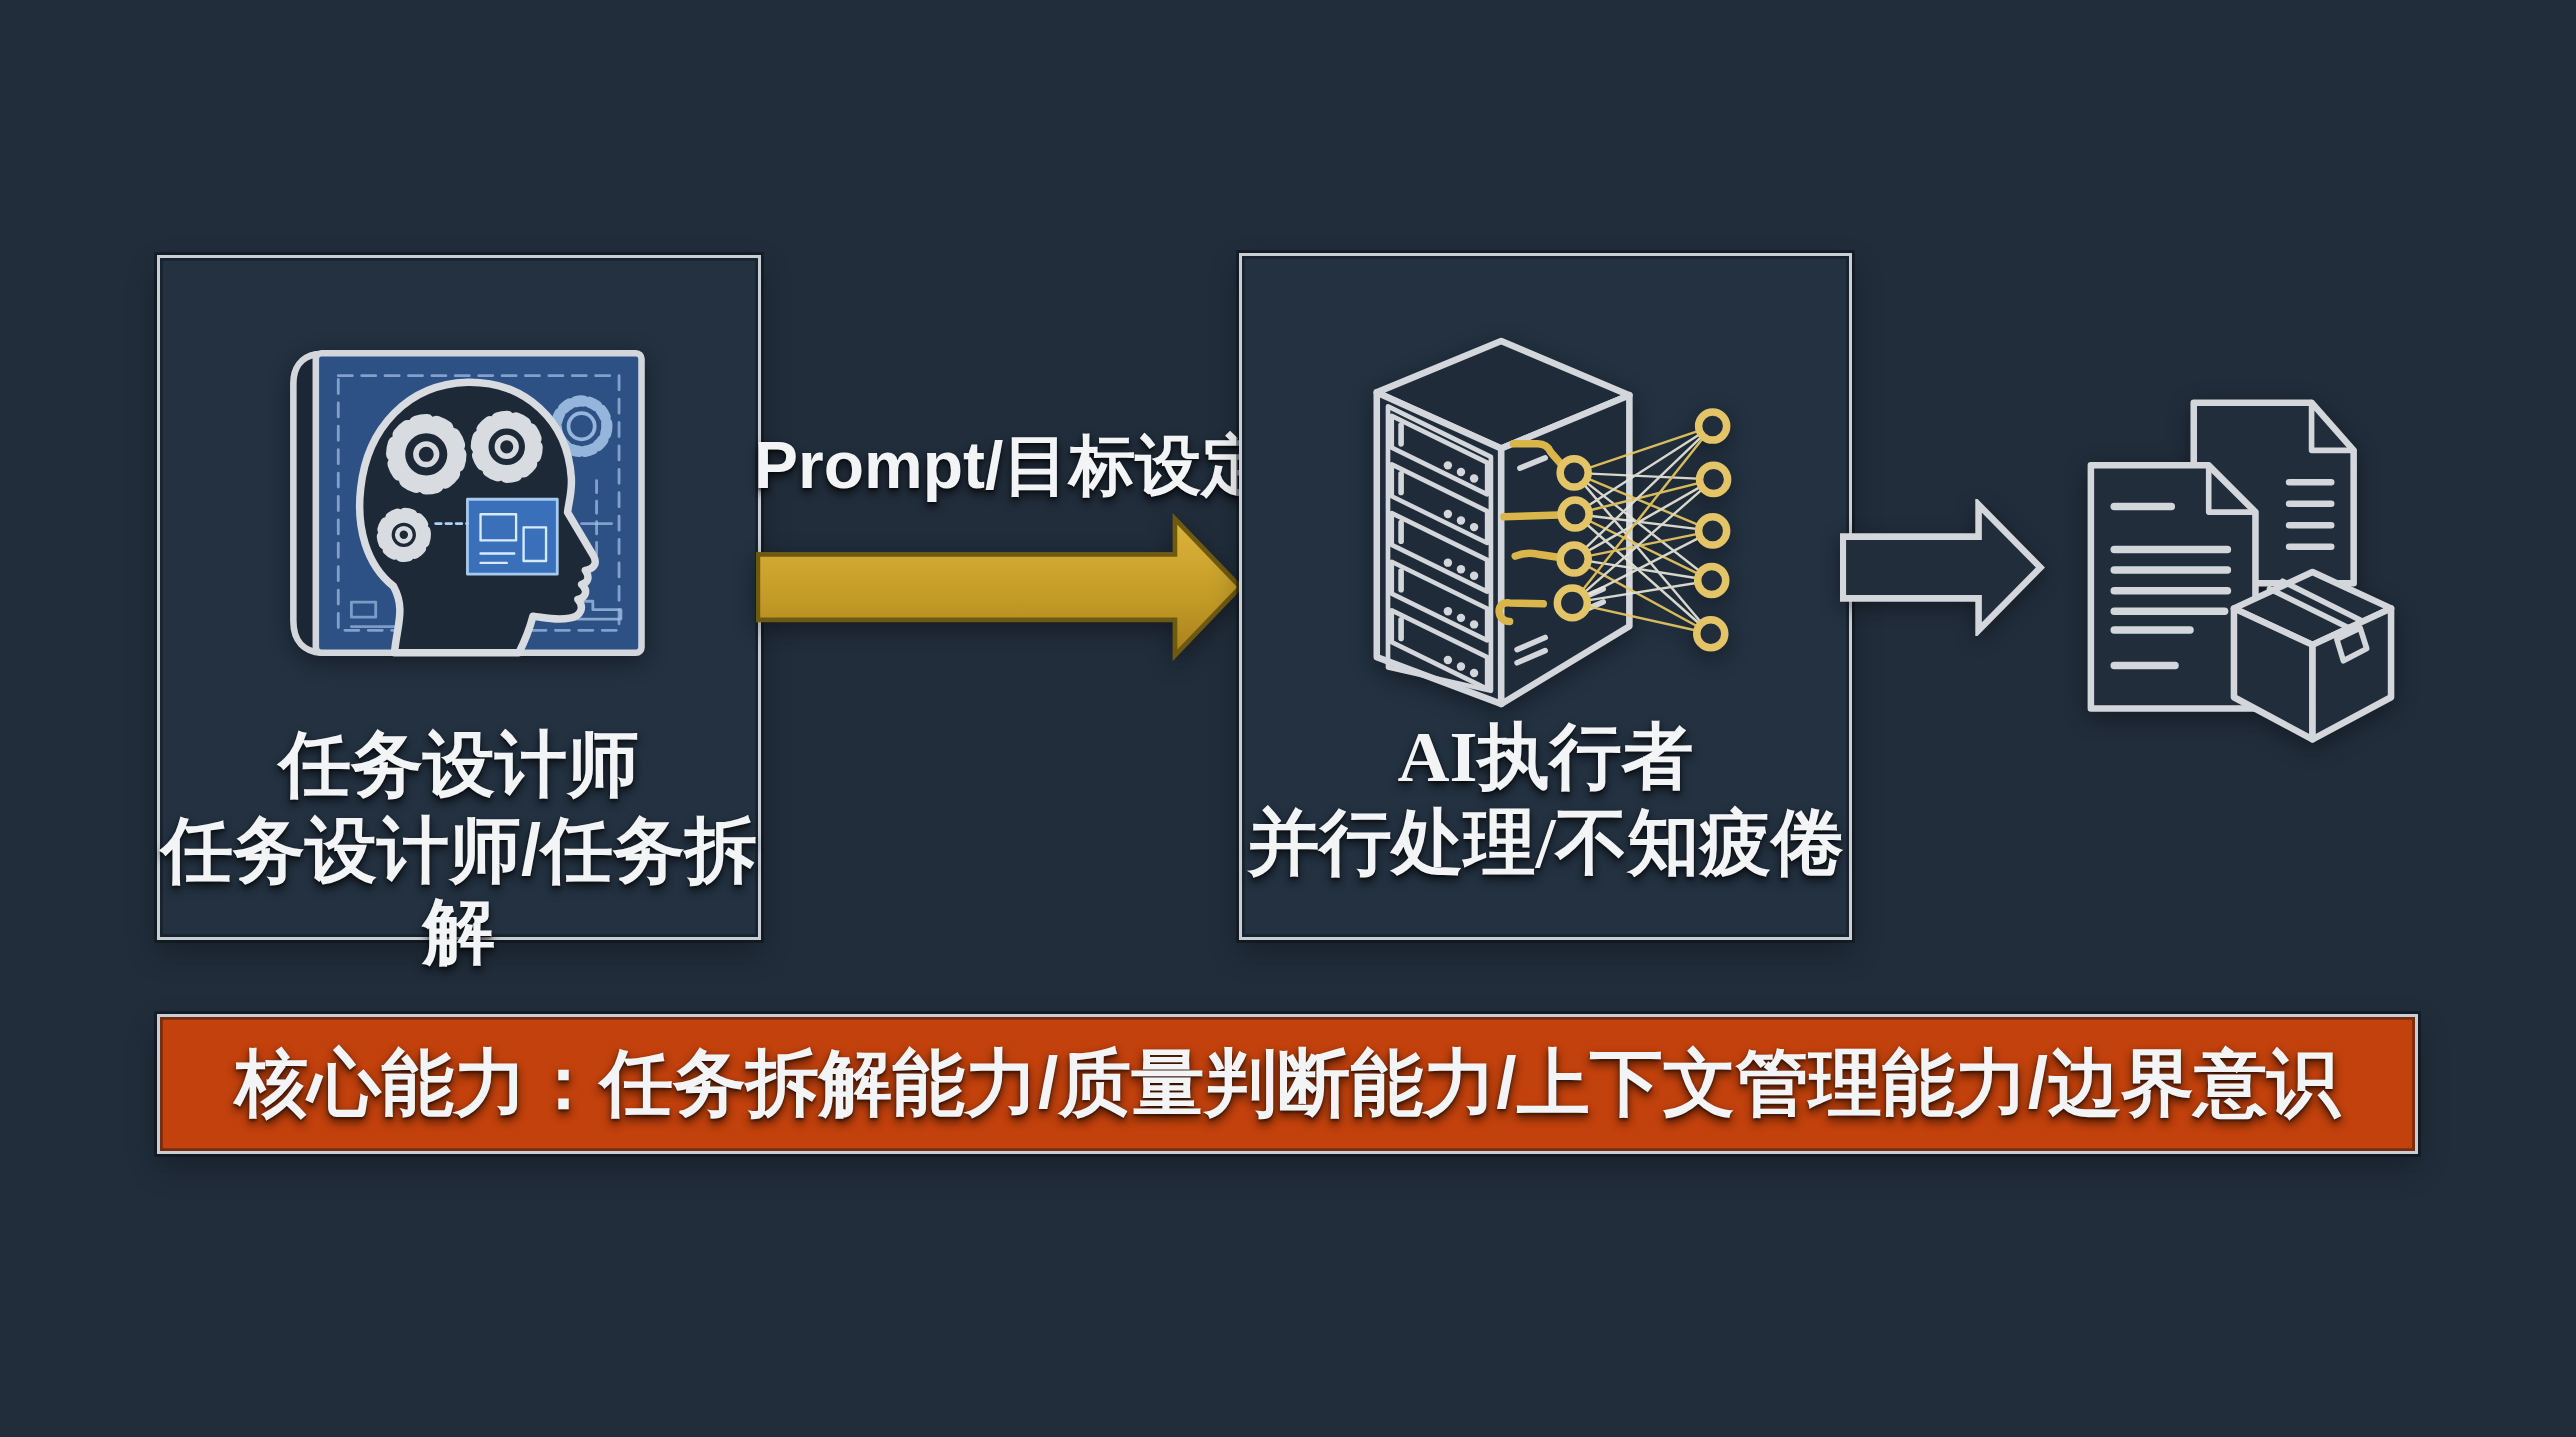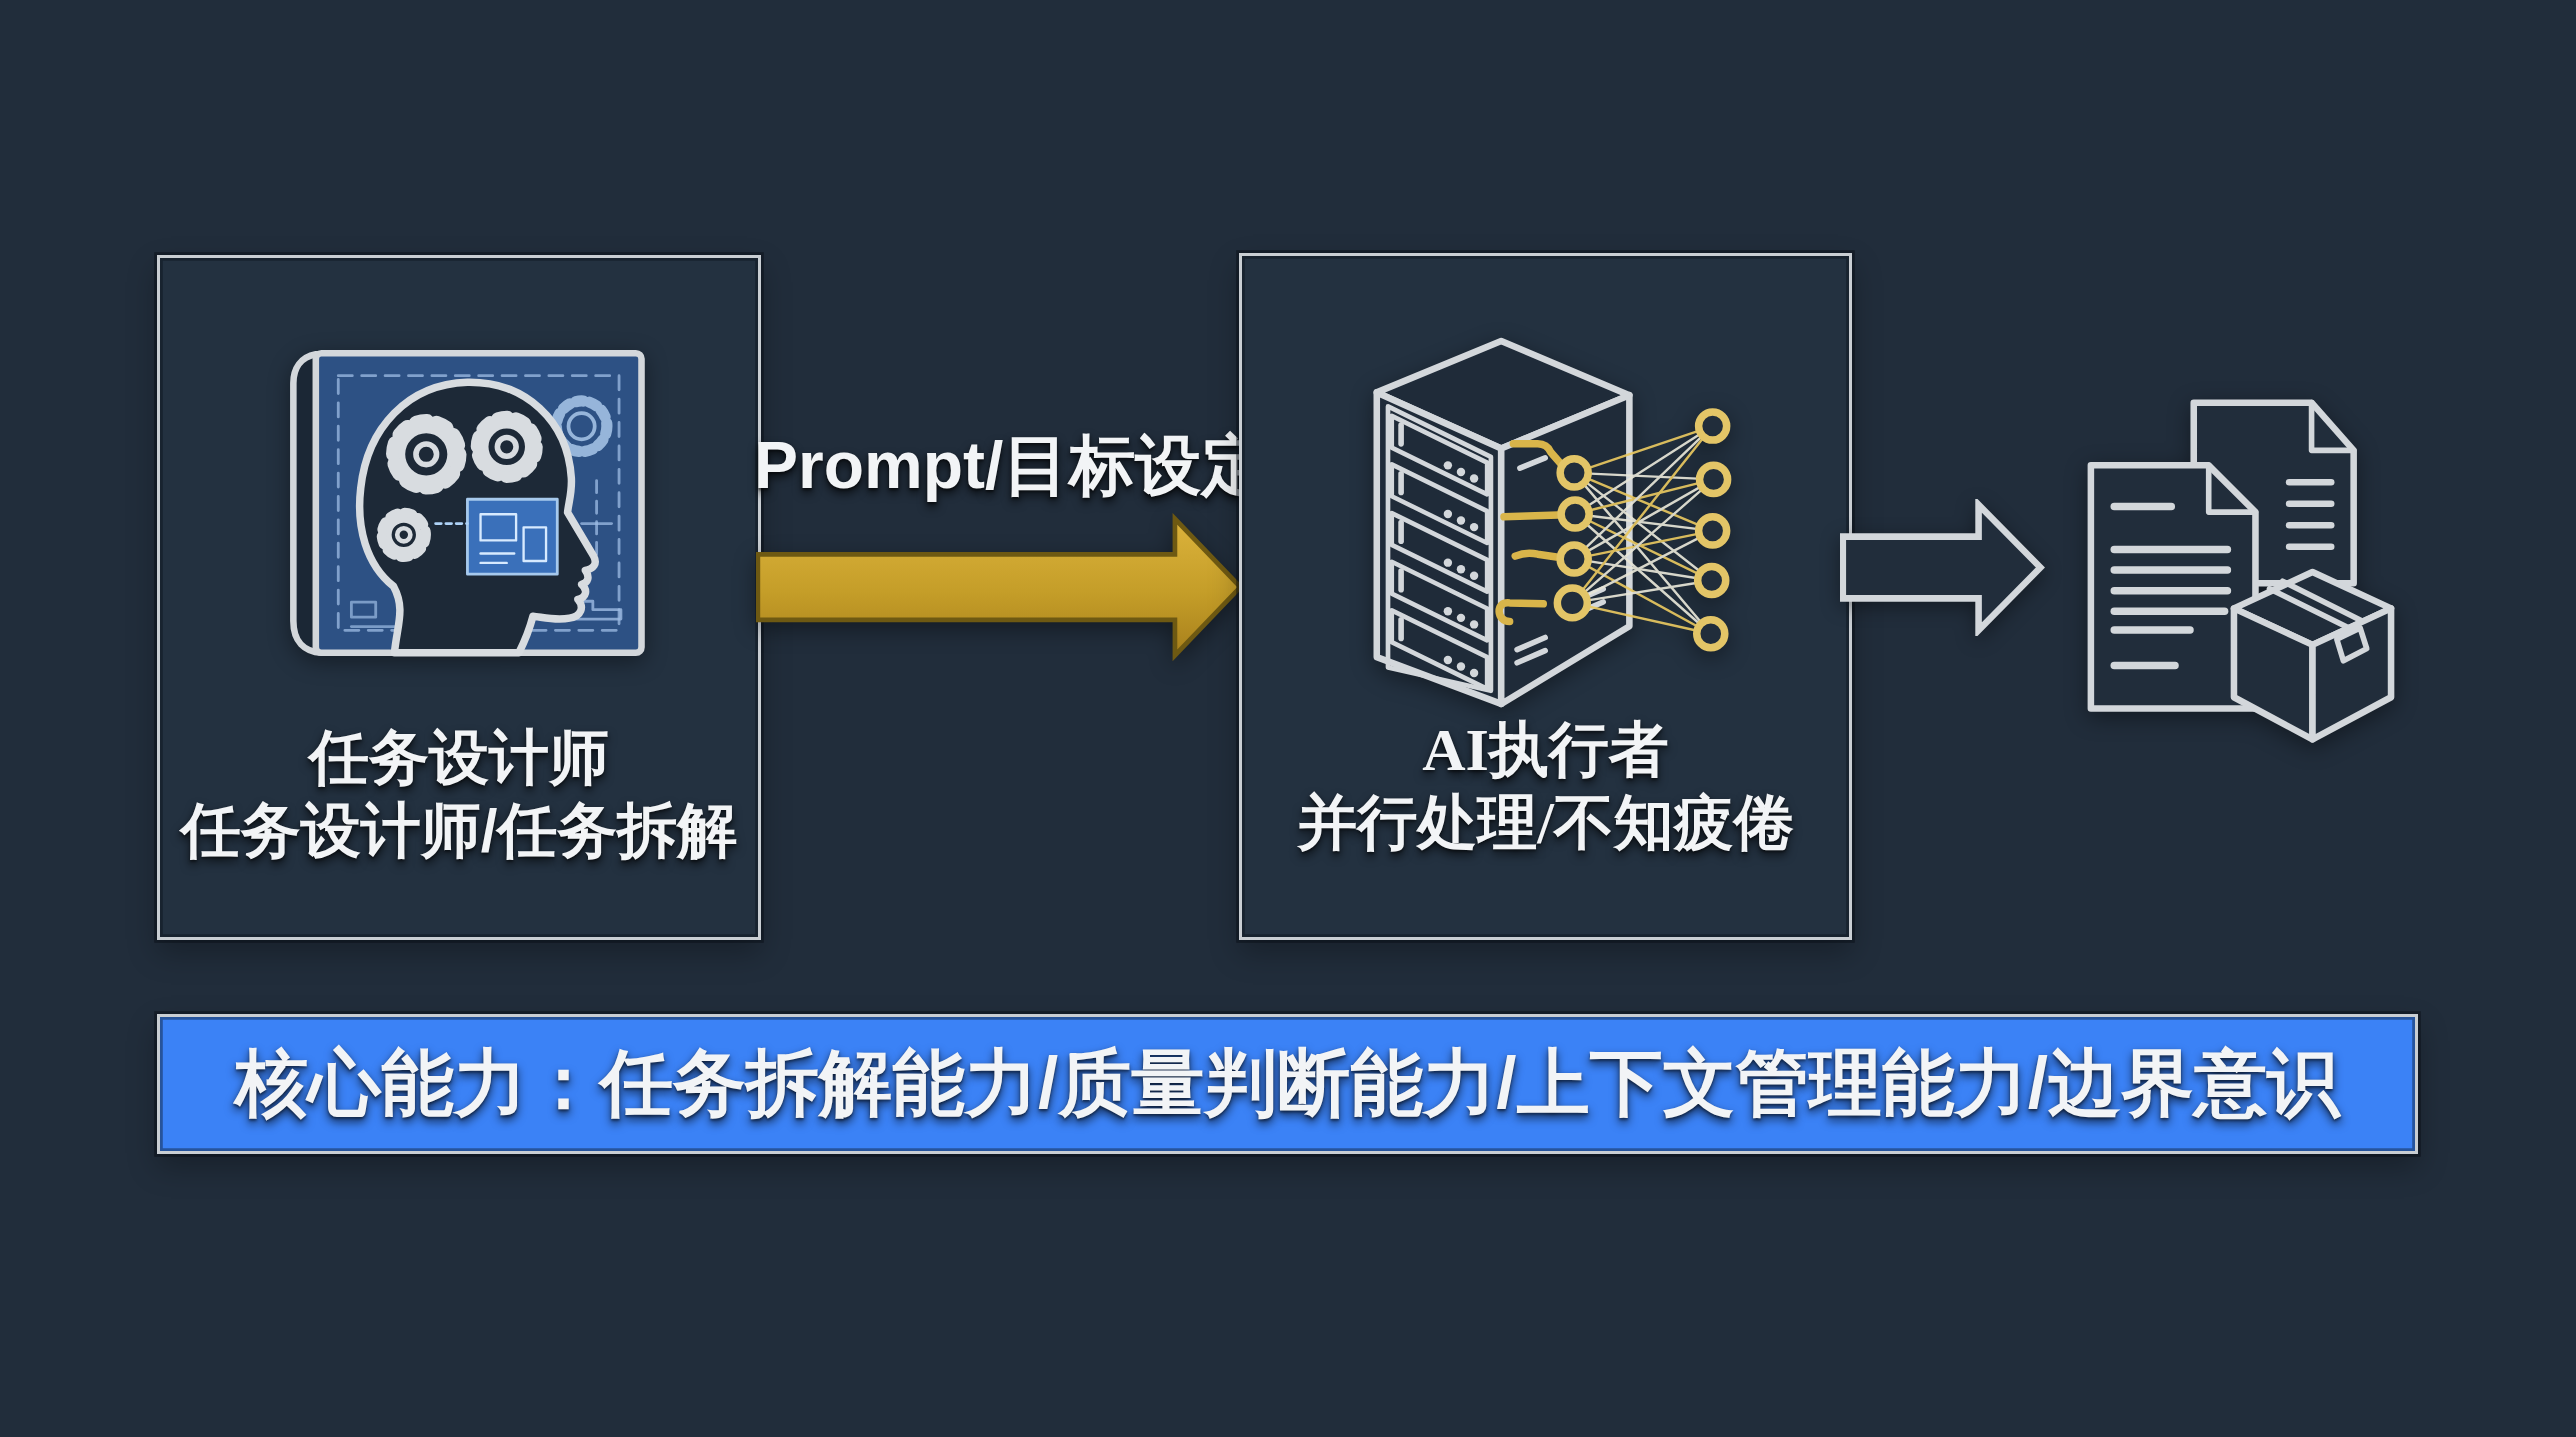--- a/index.html
+++ b/index.html
@@ -19,42 +19,42 @@
     box-shadow:0 0 0 2.8px rgba(8,14,22,.5), inset 0 0 0 2.8px rgba(8,14,22,.4), 0 13px 28px rgba(0,0,0,.28);
   }
   .panel-designer{left:157px;top:255px;width:604px;height:685px;}
   .panel-executor{left:1239px;top:253px;width:613px;height:687px;font-family:Liberation Serif, serif;}
   .panel-icon{position:absolute;filter:drop-shadow(0 6.6px 11.2px rgba(0,0,0,.4));}
   .icon-designer{left:124px;top:82px;}
   .icon-executor{left:88px;top:64px;}
   .panel-text{
     position:absolute;left:0;right:0;top:466px;
     text-align:center;line-height:1.12;
-    font-weight:600;font-size:60px;
+    font-weight:600;font-size:72px;
     text-shadow:0 4.7px 9.4px rgba(0,0,0,.65),0 1.9px 2.8px rgba(0,0,0,.5);
   }
   .panel-text .line2{margin-top:5.6px;}
   .prompt-label{
     position:absolute;left:754px;top:421px;width:494px;
     text-align:center;font-size:66px;font-weight:600;
     text-shadow:0 4.7px 9.4px rgba(0,0,0,.7),0 1.9px 2.8px rgba(0,0,0,.55);
     white-space:nowrap;
   }
   .arrow-gold{position:absolute;left:756px;top:513px;filter:drop-shadow(0 7.5px 11.2px rgba(0,0,0,.4));}
   .arrow-outline{position:absolute;left:1840px;top:499px;filter:drop-shadow(0 5.6px 9.4px rgba(0,0,0,.4));}
   .output-group{position:absolute;left:2086px;top:398px;width:309px;height:524px;}
   .output-icon{position:absolute;left:0;top:0;filter:drop-shadow(0 6.6px 11.2px rgba(0,0,0,.4));}
   .output-label{
     position:absolute;left:0;right:0;top:419px;
     text-align:center;font-size:67px;font-weight:600;
     text-shadow:0 4.7px 9.4px rgba(0,0,0,.65),0 1.9px 2.8px rgba(0,0,0,.5);
   }
   .footer-bar{
     position:absolute;left:157px;top:1014px;width:2261px;height:140px;
-    background:#3b82f6;
+    background:#c2410c;
     border:3.7px solid #c9ced3;
     box-shadow:0 0 0 2.8px rgba(8,14,22,.5), inset 0 0 0 2.8px rgba(8,14,22,.4), 0 13px 28px rgba(0,0,0,.28);
     display:flex;align-items:center;justify-content:center;
   }
   .footer-text{
     font-size:73px;font-weight:600;white-space:nowrap;
     text-shadow:0 4.7px 9.4px rgba(0,0,0,.65),0 1.9px 2.8px rgba(0,0,0,.5);
   }
 </style>
 </head>

